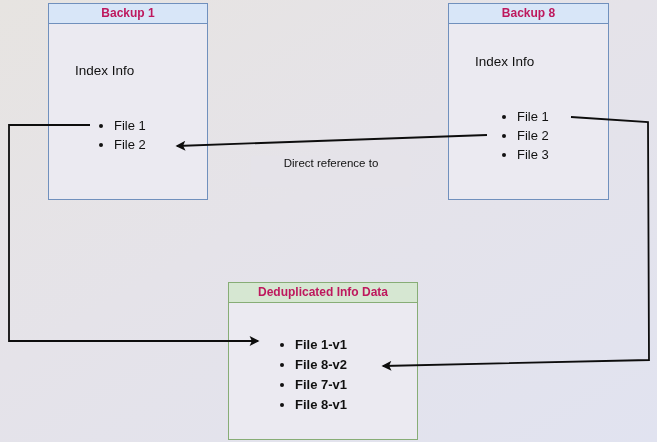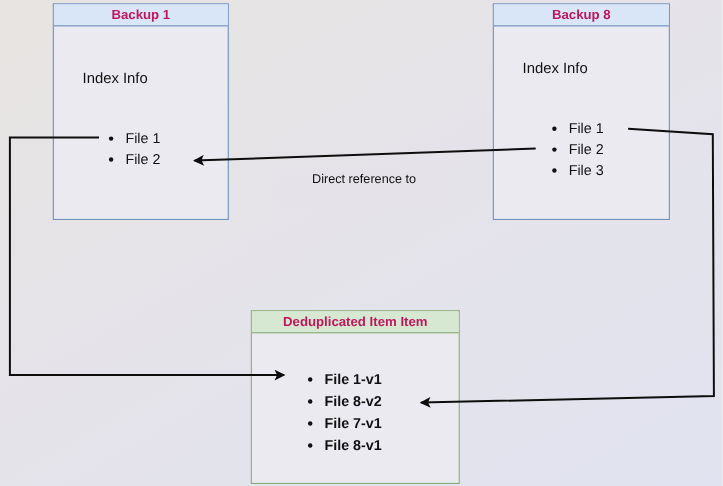--- a/index.html
+++ b/index.html
@@ -86,21 +86,21 @@
     <div class="box-header">Backup 8</div>
   </div>
   <div class="subtitle" style="left:475px;top:54px;">Index Info</div>
   <ul class="filelist" style="left:500px;top:107px;width:100px;">
     <li>File 1</li>
     <li>File 2</li>
     <li>File 3</li>
   </ul>
 
   <div class="box green" style="left:228px;top:282px;width:190px;height:158px;">
-    <div class="box-header">Deduplicated Item Item</div>
+    <div class="box-header">Deduplicated Info Data</div>
   </div>
   <ul class="filelist wide" style="left:278px;top:335px;width:120px;">
     <li>File 1-v1</li>
     <li>File 8-v2</li>
     <li>File 7-v1</li>
     <li>File 8-v1</li>
   </ul>
 
   <svg id="connector-layer" viewBox="0 0 657 442" xmlns="http://www.w3.org/2000/svg">
     <defs>

